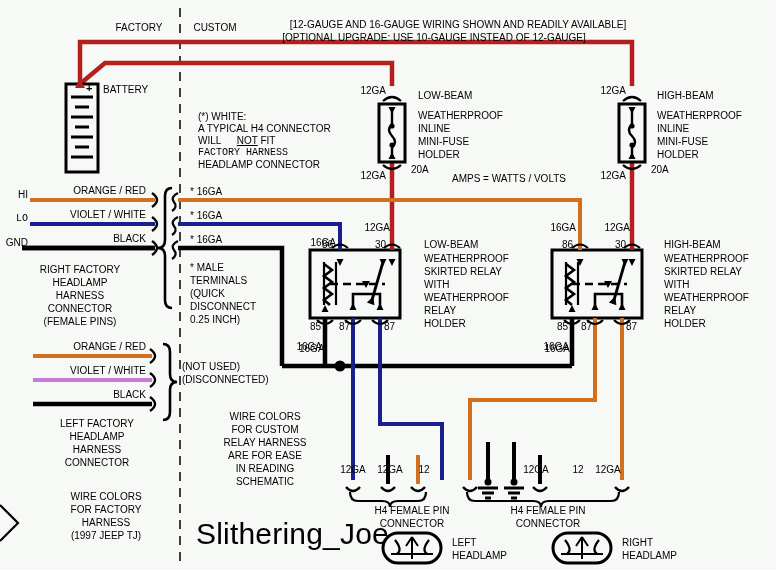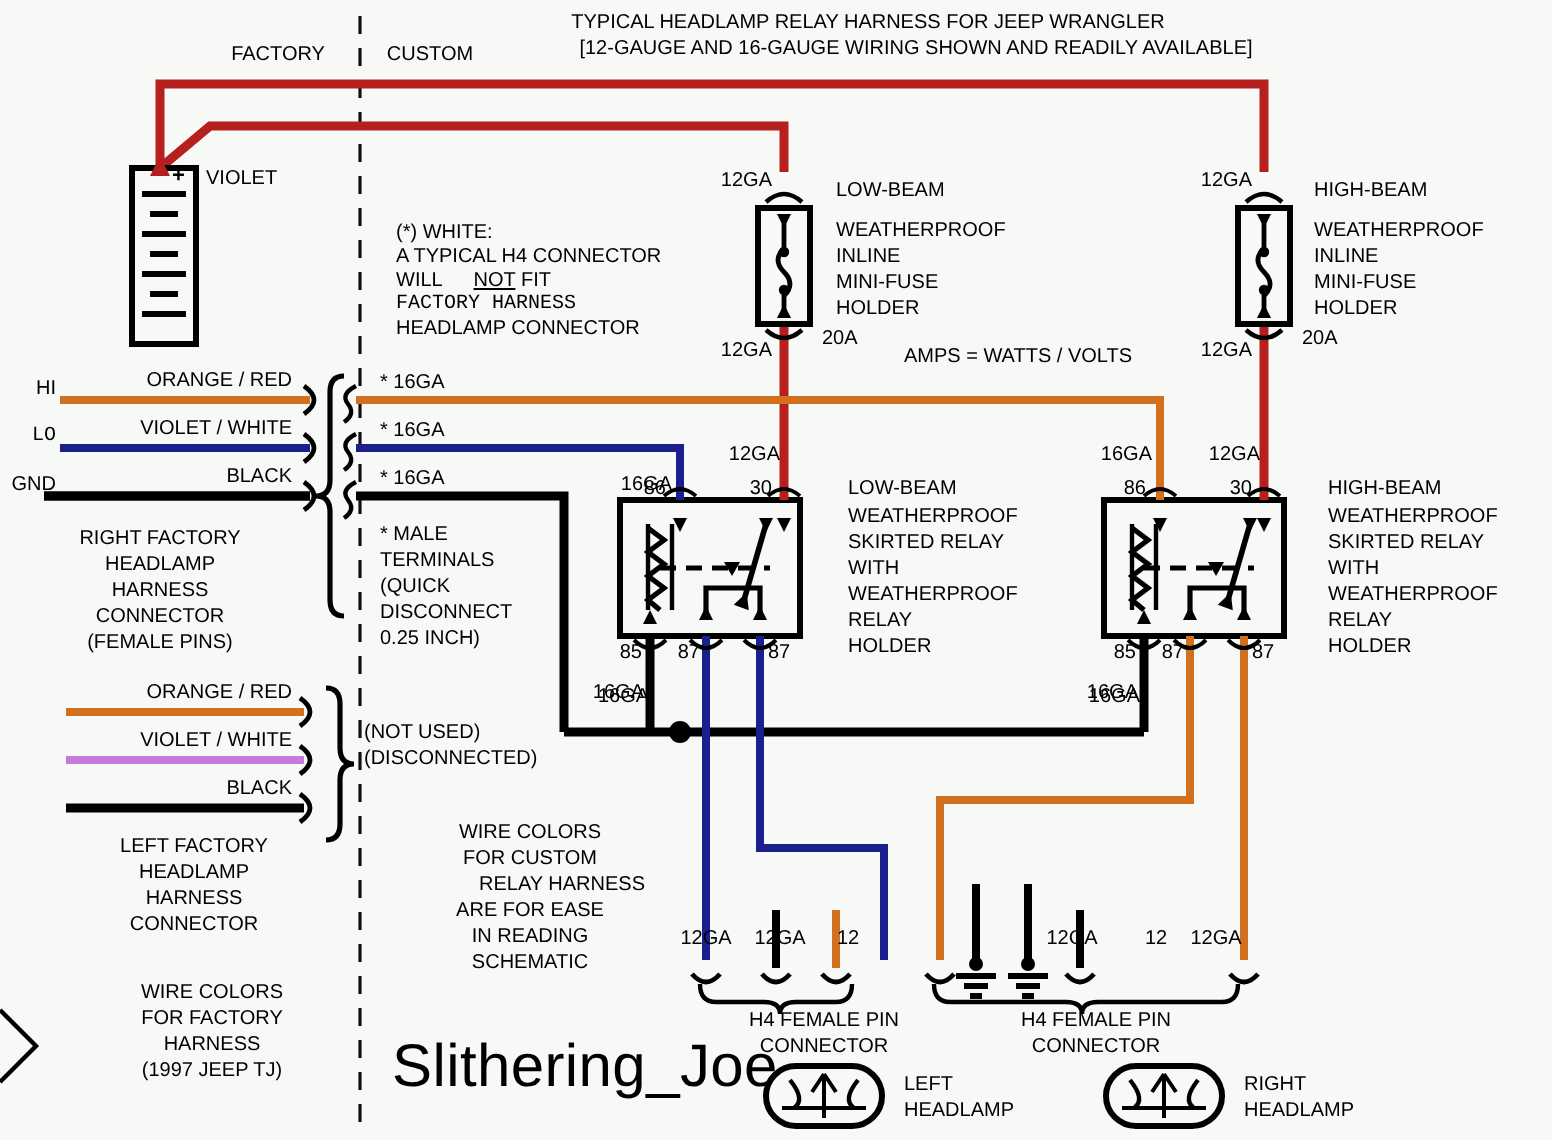--- a/index.html
+++ b/index.html
@@ -198,27 +198,27 @@
     <path d="M615,487 q7,8 14,0" stroke="#000" stroke-width="2.4" fill="none"></path>
     <path d="M467,492 q0,9 8,9 l58,0 q8,0 8,6 q0,-6 8,-6 l62,0 q8,0 8,-9" stroke="#000" stroke-width="2.2" fill="none"></path>
     <rect x="553" y="533" width="58" height="30" rx="15" fill="none" stroke="#000" stroke-width="3"></rect>
     <path d="M565,540 q8,10 2,14 M599,540 q-8,10 -2,14" stroke="#000" stroke-width="2.2" fill="none"></path>
     <path d="M582,537 l-6,9 M582,537 l6,9 M582,537 l0,22" stroke="#000" stroke-width="2" fill="none"></path>
     <line x1="561" y1="554" x2="603" y2="554" stroke="#000" stroke-width="2"></line>
 
     <path d="M0,505 L18,523 L0,541" stroke="#000" stroke-width="2.2" fill="none"></path>
   </svg>
 
-  <div class="t c" style="left:434px;top:6px;">TYPICAL HEADLAMP RELAY HARNESS FOR JEEP WRANGLER</div>
   <div class="t c" style="left:434px;top:19px;margin-left:24px;">[12-GAUGE AND 16-GAUGE WIRING SHOWN AND READILY AVAILABLE]</div>
+  <div class="t c" style="left:434px;top:32px;">[OPTIONAL UPGRADE: USE 10-GAUGE INSTEAD OF 12-GAUGE]</div>
 
   <div class="t c" style="left:139px;top:22px;">FACTORY</div>
   <div class="t c" style="left:215px;top:22px;">CUSTOM</div>
 
-  <div class="t" style="left:103px;top:84px;">VIOLET</div>
+  <div class="t" style="left:103px;top:84px;">BATTERY</div>
   <div class="t" style="left:86px;top:83px;font-size:11px;font-weight:bold;">+</div>
 
   <div class="t" style="left:198px;top:111px;">(*) WHITE:</div>
   <div class="t" style="left:198px;top:123px;">A TYPICAL H4 CONNECTOR</div>
   <div class="t" style="left:198px;top:135px;"><span>WILL </span><span class="u">NOT</span><span> FIT</span></div>
   <div class="t" style="left:198px;top:147px;font-family:Liberation Mono, monospace;">FACTORY HARNESS</div>
   <div class="t" style="left:198px;top:159px;">HEADLAMP CONNECTOR</div>
 
   <div class="t r" style="left:386px;top:85px;">12GA</div>
   <div class="t r" style="left:386px;top:170px;">12GA</div>
@@ -308,21 +308,21 @@
   <div class="t c" style="left:97px;top:418px;">LEFT FACTORY</div>
   <div class="t c" style="left:97px;top:431px;">HEADLAMP</div>
   <div class="t c" style="left:97px;top:444px;">HARNESS</div>
   <div class="t c" style="left:97px;top:457px;">CONNECTOR</div>
 
   <div class="t" style="left:182px;top:361px;">(NOT USED)</div>
   <div class="t" style="left:182px;top:374px;">(DISCONNECTED)</div>
 
   <div class="t c" style="left:265px;top:411px;">WIRE COLORS</div>
   <div class="t c" style="left:265px;top:424px;text-align:right;">FOR CUSTOM</div>
-  <div class="t c" style="left:265px;top:437px;margin-left:16px;">RELAY HARNESS</div>
+  <div class="t c" style="left:265px;top:437px;">RELAY HARNESS</div>
   <div class="t c" style="left:265px;top:450px;">ARE FOR EASE</div>
   <div class="t c" style="left:265px;top:463px;">IN READING</div>
   <div class="t c" style="left:265px;top:476px;">SCHEMATIC</div>
 
   <div class="t c" style="left:106px;top:491px;">WIRE COLORS</div>
   <div class="t c" style="left:106px;top:504px;">FOR FACTORY</div>
   <div class="t c" style="left:106px;top:517px;">HARNESS</div>
   <div class="t c" style="left:106px;top:530px;">(1997 JEEP TJ)</div>
 
   <div class="t sig" style="left:196px;top:528px;">Slithering_Joe</div>

